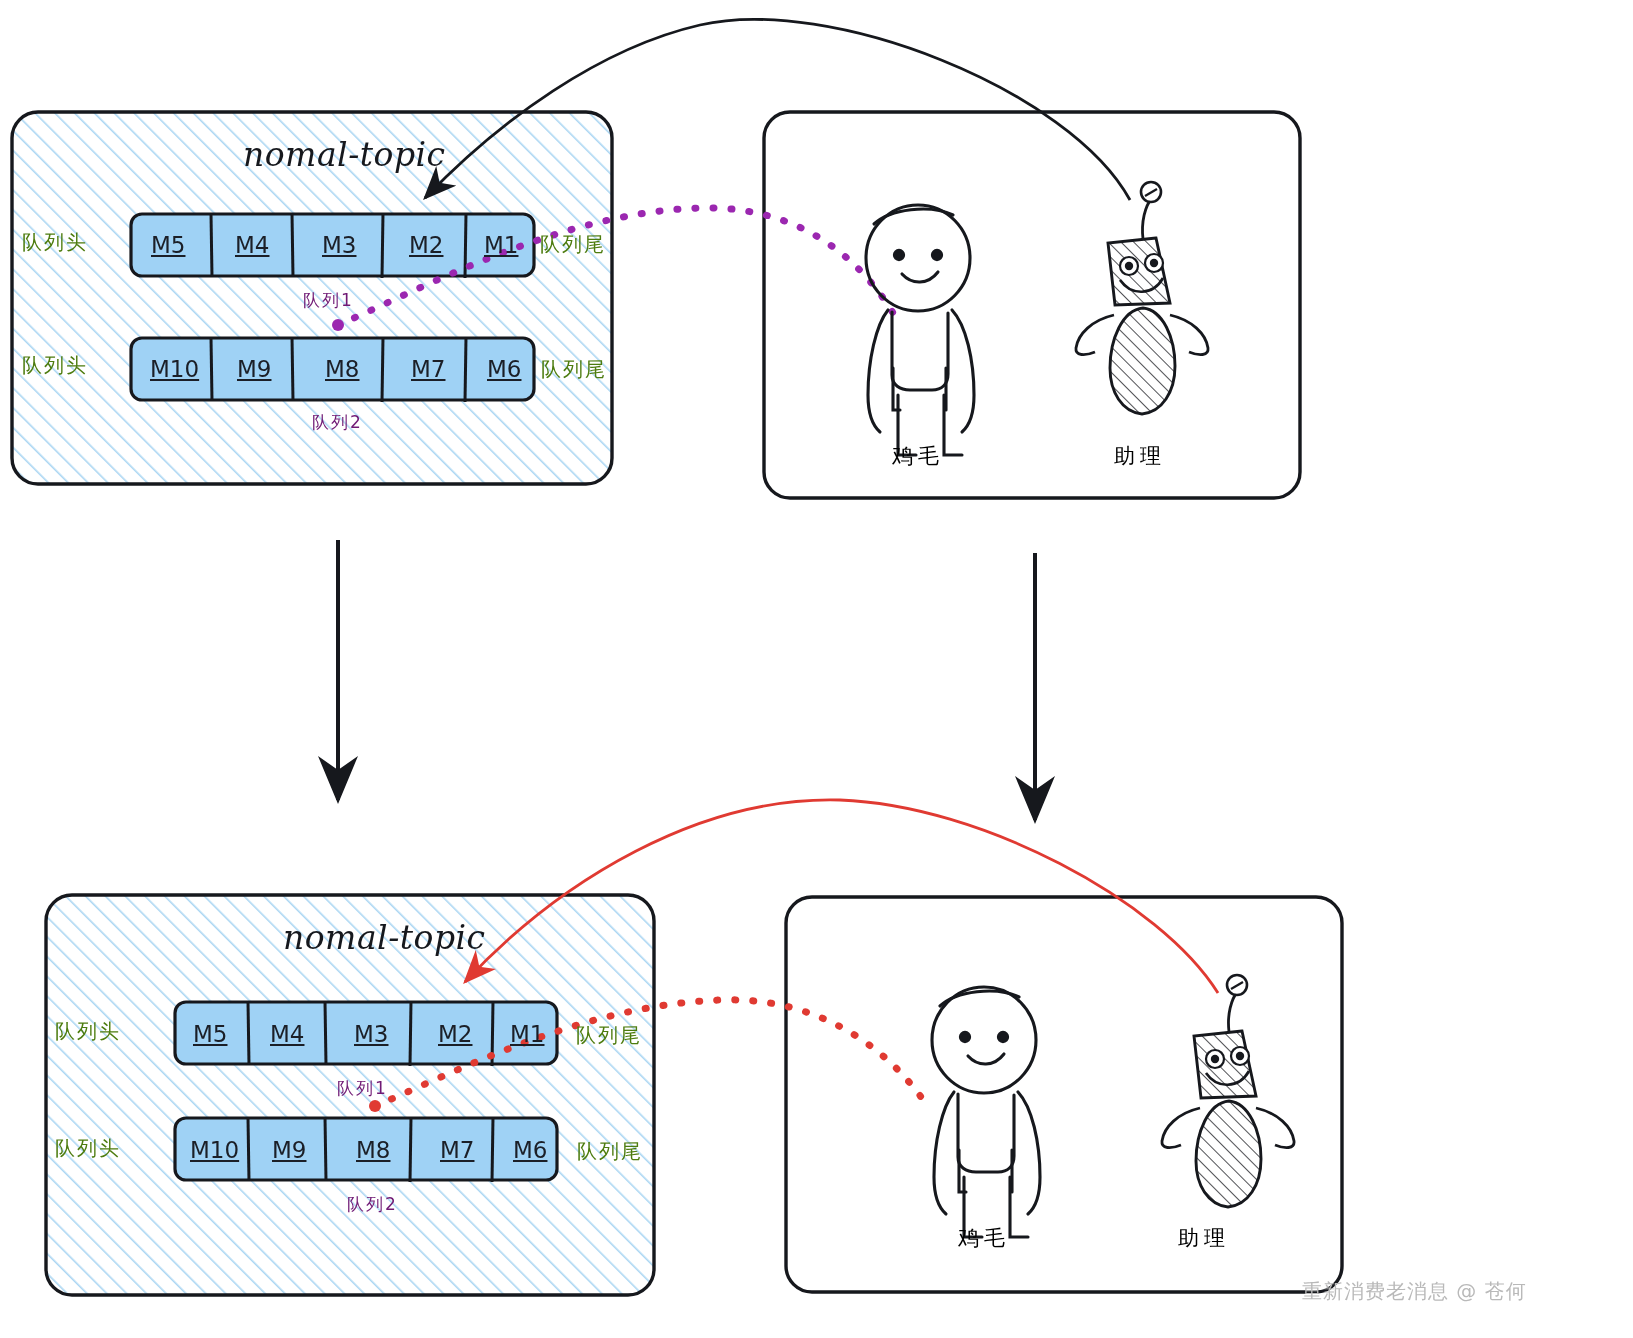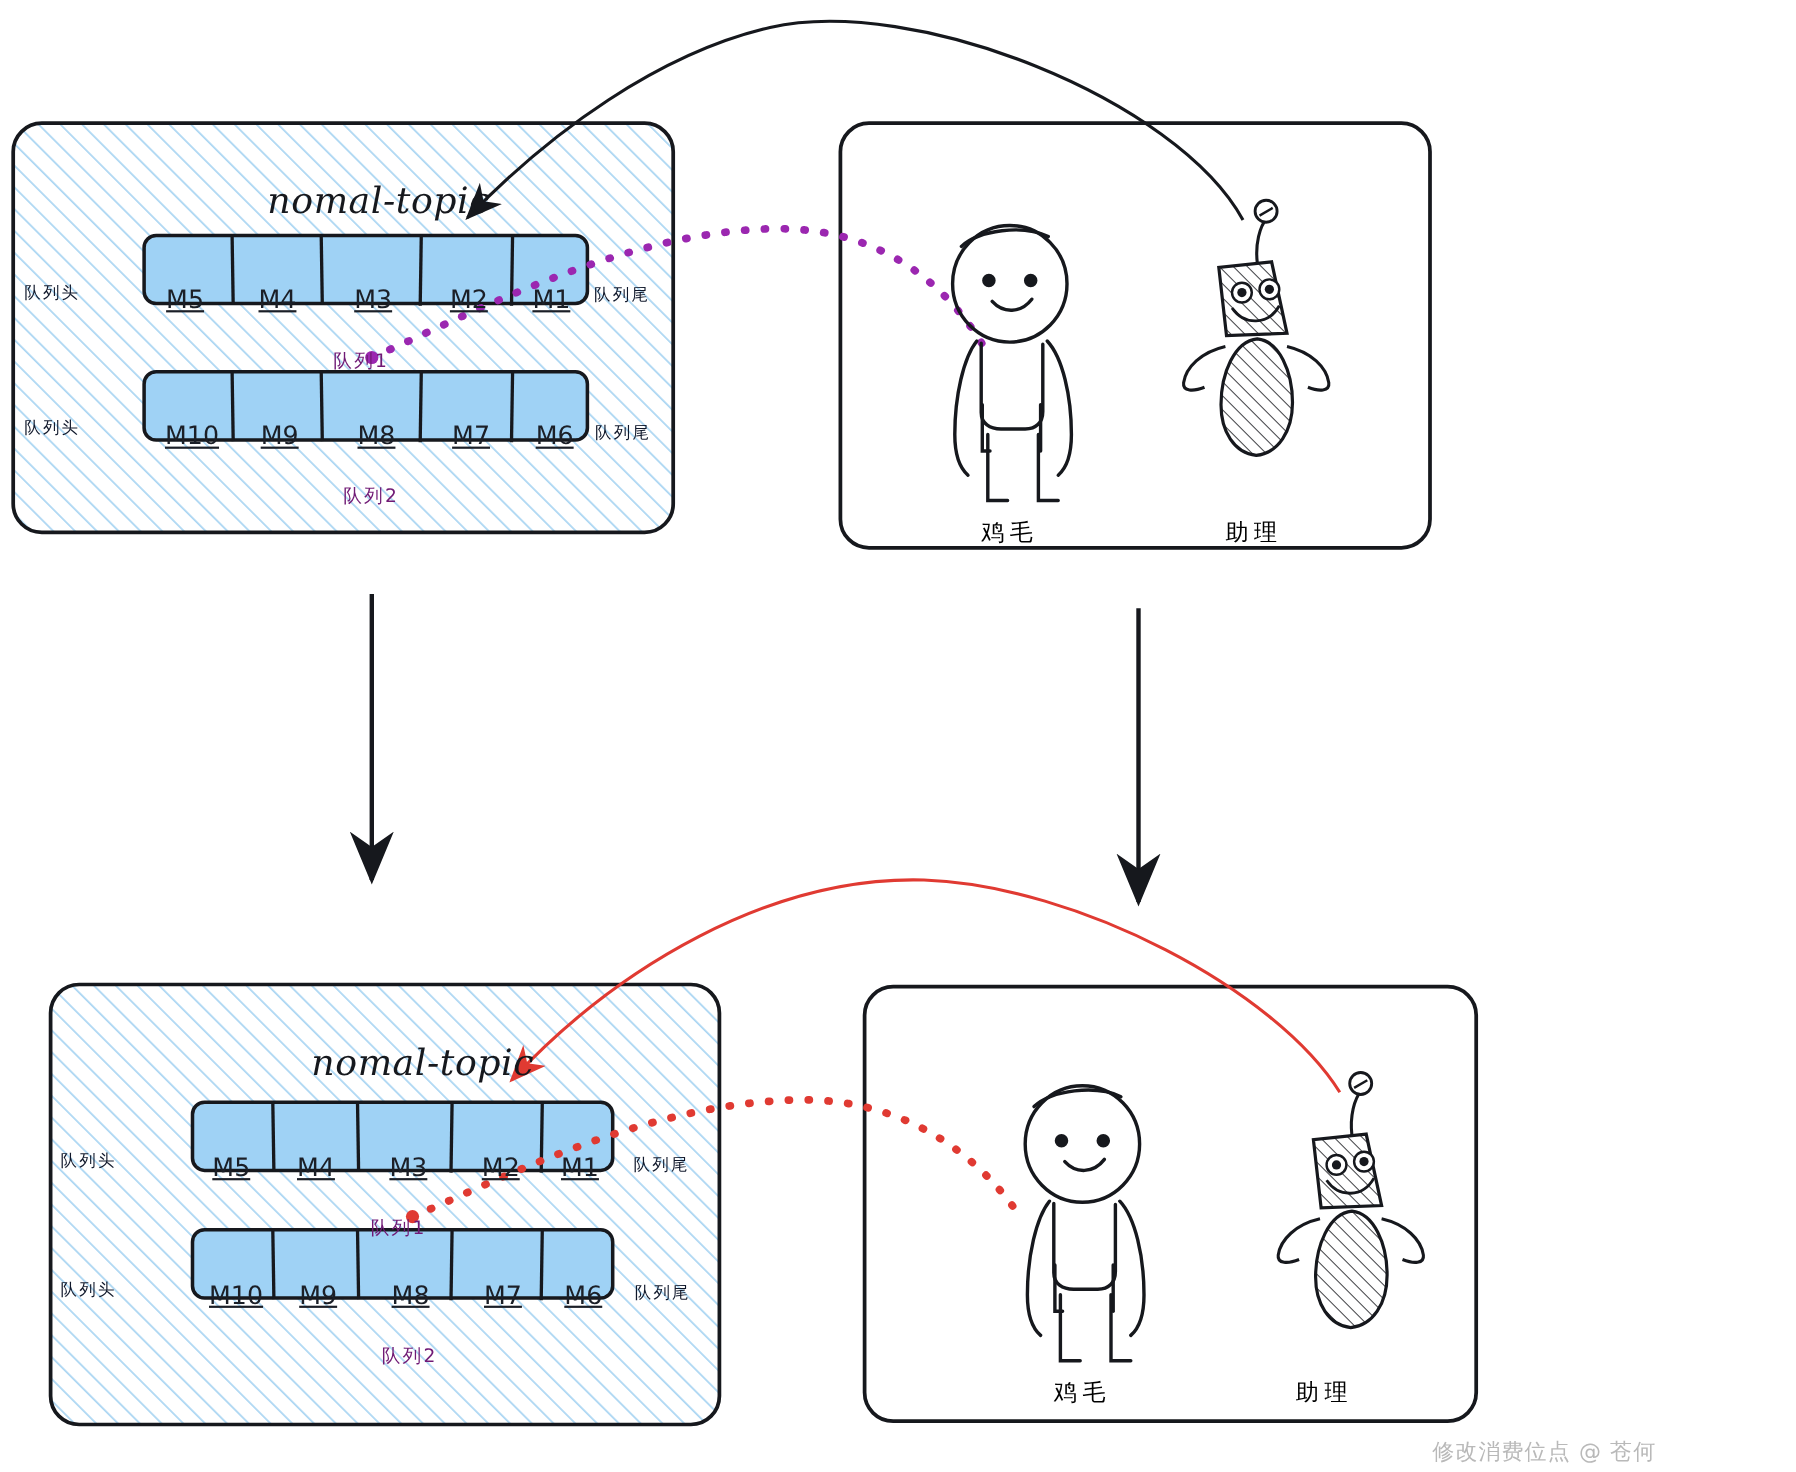--- a/index.html
+++ b/index.html
@@ -21,39 +21,38 @@
     position: absolute;
     left: 0;
     top: 0;
     width: 1633px;
     height: 1338px;
   }
   .ov {
     position: absolute;
     white-space: nowrap;
     pointer-events: none;
-    margin-top: 28px;
   }
   .topic-title {
     font-family: "DejaVu Serif", serif;
     font-style: italic;
     font-size: 33px;
     color: #16181d;
     letter-spacing: 0.5px;
   }
   .msg-label {
     font-family: "DejaVu Sans", sans-serif;
     font-size: 23px;
     color: #1b1f27;
     text-decoration: underline;
   }
   .cn-small {
     font-family: "DejaVu Sans", sans-serif;
-    font-size: 15px;
-    color: #0f172a;
+    font-size: 20px;
+    color: #4d7c0f;
     letter-spacing: 2px;
   }
   .cn-queue {
     font-family: "DejaVu Sans", sans-serif;
     font-size: 17px;
     color: #701a75;
     letter-spacing: 2px;
   }
   .cn-actor {
     font-family: "DejaVu Sans", sans-serif;
@@ -274,15 +273,15 @@
 
   <div class="ov msg-label" style="left:190px; top:1137px;">M10</div>
   <div class="ov msg-label" style="left:272px; top:1137px;">M9</div>
   <div class="ov msg-label" style="left:356px; top:1137px;">M8</div>
   <div class="ov msg-label" style="left:440px; top:1137px;">M7</div>
   <div class="ov msg-label" style="left:513px; top:1137px;">M6</div>
 
   <div class="ov cn-actor" style="left:958px; top:1224px;">鸡毛</div>
   <div class="ov cn-actor" style="left:1178px; top:1224px;">助理</div>
 
-  <div class="ov watermark" style="left:1302px; top:1278px;">修改消费位点 @ 苍何</div>
+  <div class="ov watermark" style="left:1302px; top:1278px;">重新消费老消息 @ 苍何</div>
 
 </div>
 
 </body></html>

